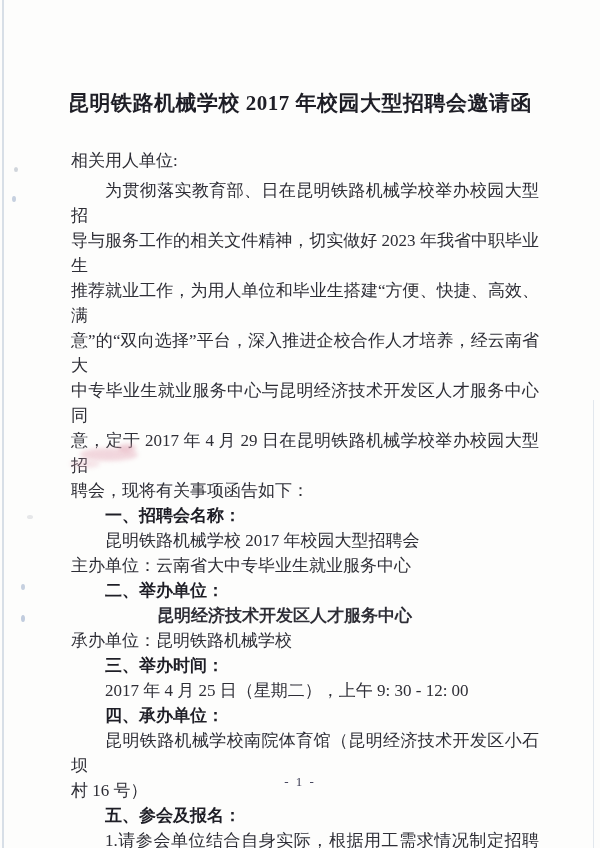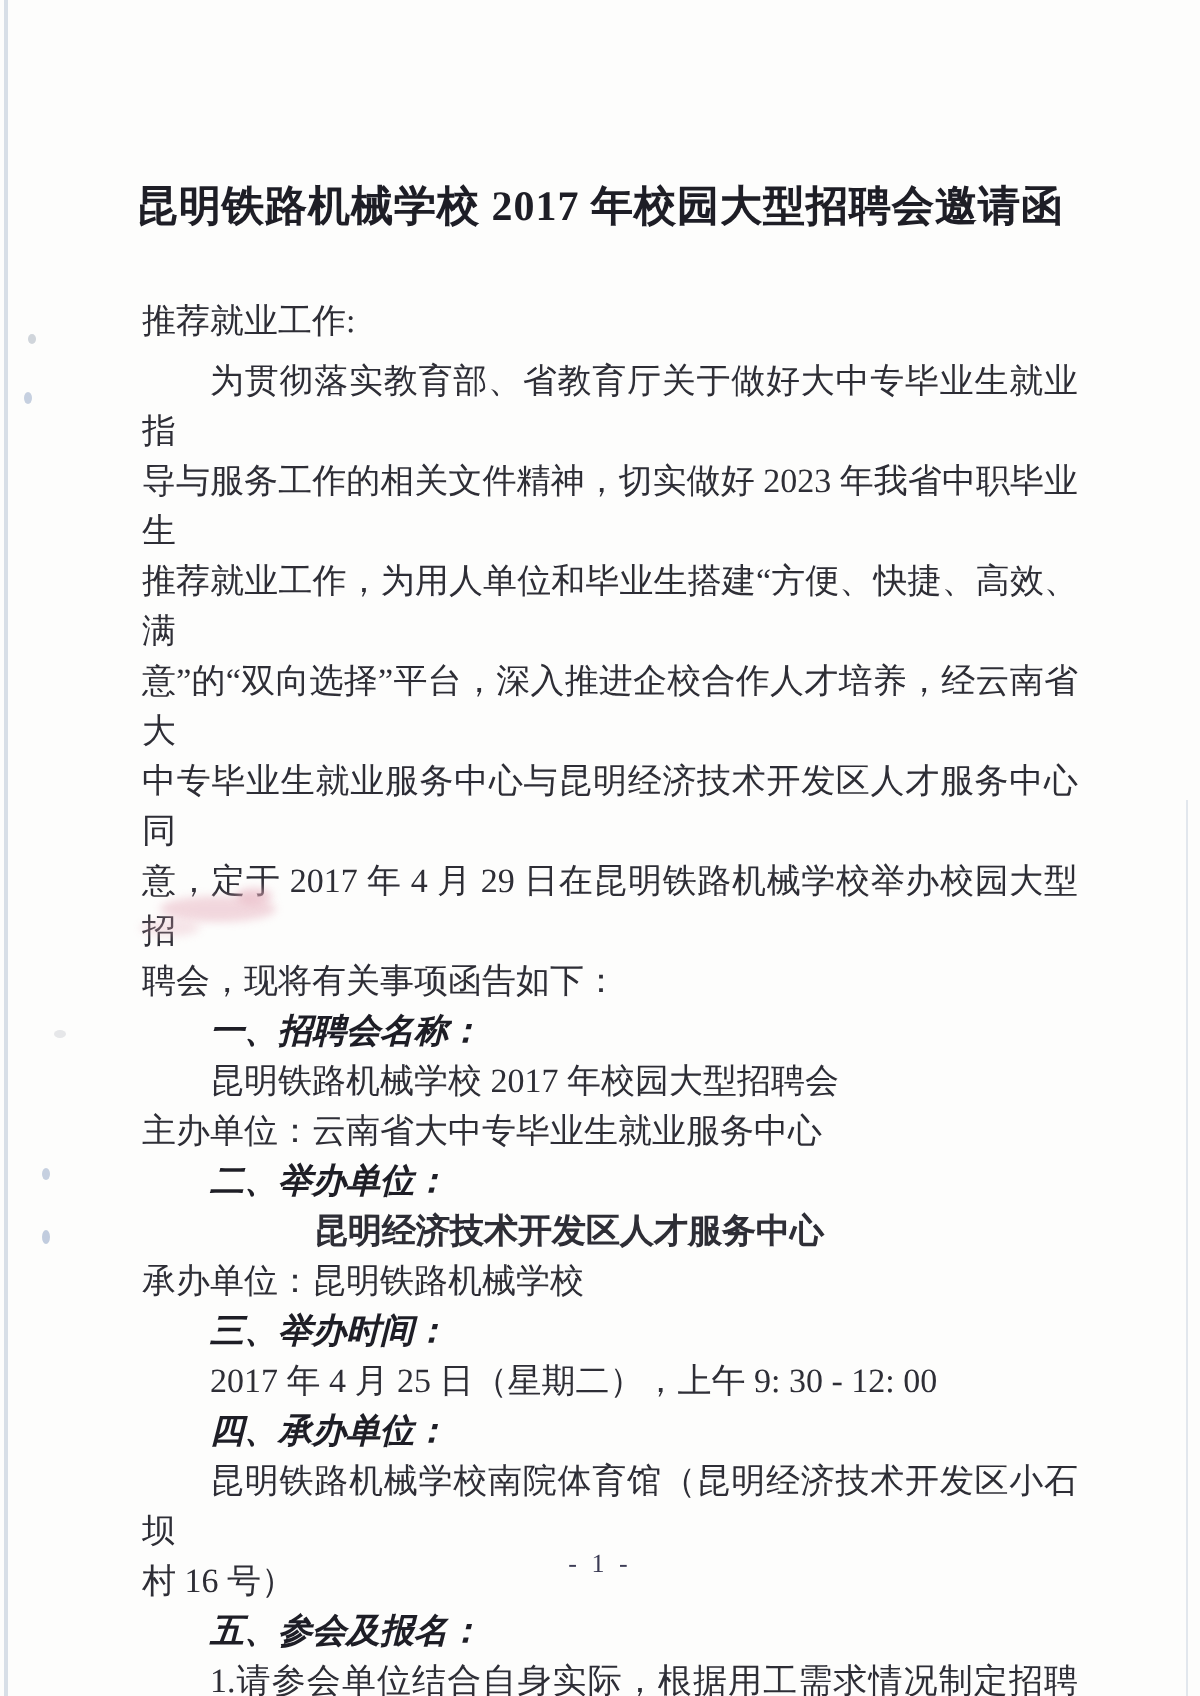--- a/index.html
+++ b/index.html
@@ -91,21 +91,20 @@
   }
   .indent  { text-indent: 34px; }
   .indent5 { text-indent: 86px; font-weight: bold; }
   .gap     { margin-top: 5px; }
   .heading {
     font-weight: 700;
     font-family: "Liberation Sans", "DejaVu Sans", sans-serif;
     color: var(--title_ink, #1e1e26);
     text-indent: 34px;
     text-align: left;
-    font-style: italic;
   }
   .page-number {
     position: absolute;
     top: 774px;
     left: 0;
     width: 100%;
     text-align: center;
     font-size: 13px;
     letter-spacing: 2px;
     color: var(--page_number_ink, #3c3c55);
@@ -123,22 +122,22 @@
   <div class="speck s3"></div>
   <div class="speck s4"></div>
   <div class="speck s5"></div>
   <div class="smudge m1"></div>
   <div class="smudge m2"></div>
   <div class="smudge m3"></div>
 
   <h1 class="title">昆明铁路机械学校 2017 年校园大型招聘会邀请函</h1>
 
   <div class="content">
-    <p class="line">推荐就业工作:</p>
-    <p class="line indent gap">为贯彻落实教育部、省教育厅关于做好大中专毕业生就业指</p>
+    <p class="line">相关用人单位:</p>
+    <p class="line indent gap">为贯彻落实教育部、日在昆明铁路机械学校举办校园大型招</p>
     <p class="line">导与服务工作的相关文件精神，切实做好 2023 年我省中职毕业生</p>
     <p class="line">推荐就业工作，为用人单位和毕业生搭建“方便、快捷、高效、满</p>
     <p class="line">意”的“双向选择”平台，深入推进企校合作人才培养，经云南省大</p>
     <p class="line">中专毕业生就业服务中心与昆明经济技术开发区人才服务中心同</p>
     <p class="line">意，定于 2017 年 4 月 29 日在昆明铁路机械学校举办校园大型招</p>
     <p class="line">聘会，现将有关事项函告如下：</p>
     <p class="line heading">一、招聘会名称：</p>
     <p class="line indent">昆明铁路机械学校 2017 年校园大型招聘会</p>
     <p class="line">主办单位：云南省大中专毕业生就业服务中心</p>
     <p class="line heading">二、举办单位：</p>

